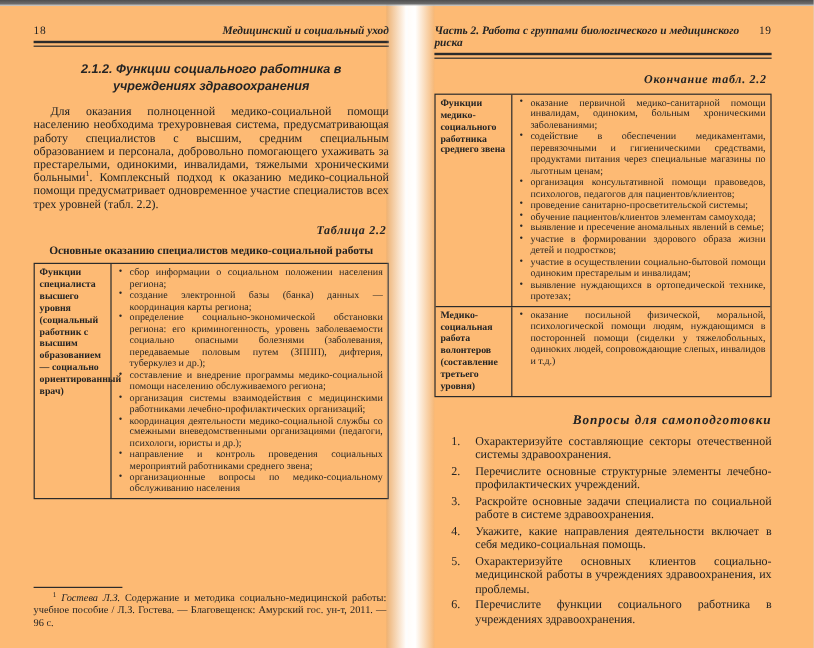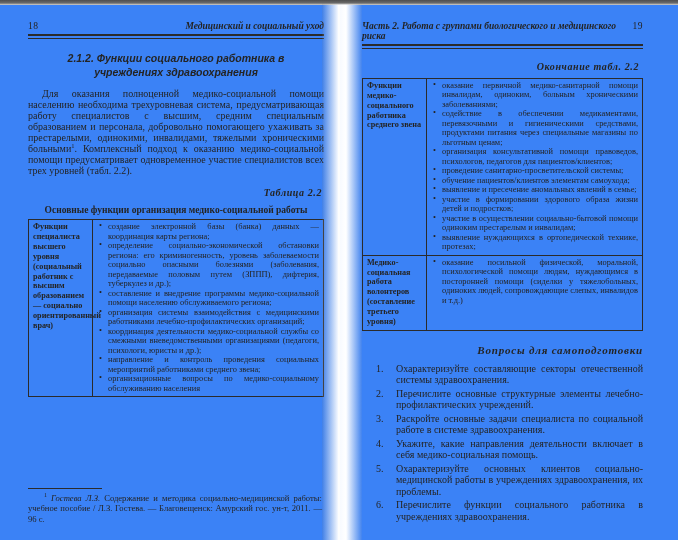--- a/index.html
+++ b/index.html
@@ -8,21 +8,21 @@
     background:#d8d6d2;
     font-family:"Liberation Serif","DejaVu Serif",serif;
     color:#242424;
   }
   .scan-edge{
     position:absolute;top:0;left:0;width:678px;height:5px;
     background:linear-gradient(180deg,#4e4e4e 0%,#6a6a6a 60%,rgba(120,120,120,0) 100%);
     z-index:3;
   }
   .page{
-    position:absolute;top:5px;height:535px;background:#3b82f6;
+    position:absolute;top:5px;height:535px;background:#fdba74;
   }
   .page-left{left:0;width:338px;padding:0;}
   .page-right{left:340px;width:338px;}
   .gutter{
     position:absolute;top:0;left:322px;width:40px;height:540px;z-index:2;pointer-events:none;
     background:linear-gradient(90deg,rgba(100,100,100,0.10) 0%,rgba(255,255,255,0.95) 40%,#ffffff 60%,rgba(140,140,140,0.07) 100%);
   }
   .inner-l{padding:16px 14px 0 28px;}
   .inner-r{padding:16px 35px 0 22px;}
 
@@ -75,29 +75,30 @@
       <span class="pagenum">18</span>
       <span class="runtitle">Медицинский и социальный уход</span>
     </div>
     <div class="dbl-rule"></div>
 
     <h2 class="section-heading">2.1.2. Функции социального работника в учреждениях здравоохранения</h2>
 
     <p class="body-par"><span>Для оказания полноценной медико-социальной помощи населению необходима трехуровневая система, предусматривающая работу специалистов с высшим, средним специальным образованием и персонала, добровольно помогающего ухаживать за престарелыми, одинокими, инвалидами, тяжелыми хроническими больными</span><sup class="fnref">1</sup><span>. Комплексный подход к оказанию медико-социальной помощи предусматривает одновременное участие специалистов всех трех уровней (табл. 2.2).</span></p>
 
     <div class="table-label">Таблица 2.2</div>
-    <div class="table-caption">Основные функции организация медико-социальной работы</div>
+    <div class="table-caption">Основные оказанию специалистов медико-социальной работы</div>
 
     <div class="func-table">
 
         <div class="trow">
           <div class="tcell th">Функции специалиста высшего уровня (социальный работник с высшим образованием — социально ориентированный врач)</div>
           <div class="tcell td">
             <ul class="blist">
 
+                <li class="bitem">сбор информации о социальном положении населения региона;</li>
 
                 <li class="bitem">создание электронной базы (банка) данных — координация карты региона;</li>
 
                 <li class="bitem">определение социально-экономической обстановки региона: его криминогенность, уровень заболеваемости социально опасными болезнями (заболевания, передаваемые половым путем (ЗППП), дифтерия, туберкулез и др.);</li>
 
                 <li class="bitem">составление и внедрение программы медико-социальной помощи населению обслуживаемого региона;</li>
 
                 <li class="bitem">организация системы взаимодействия с медицинскими работниками лечебно-профилактических организаций;</li>
 
                 <li class="bitem">координация деятельности медико-социальной службы со смежными вневедомственными организациями (педагоги, психологи, юристы и др.);</li>

